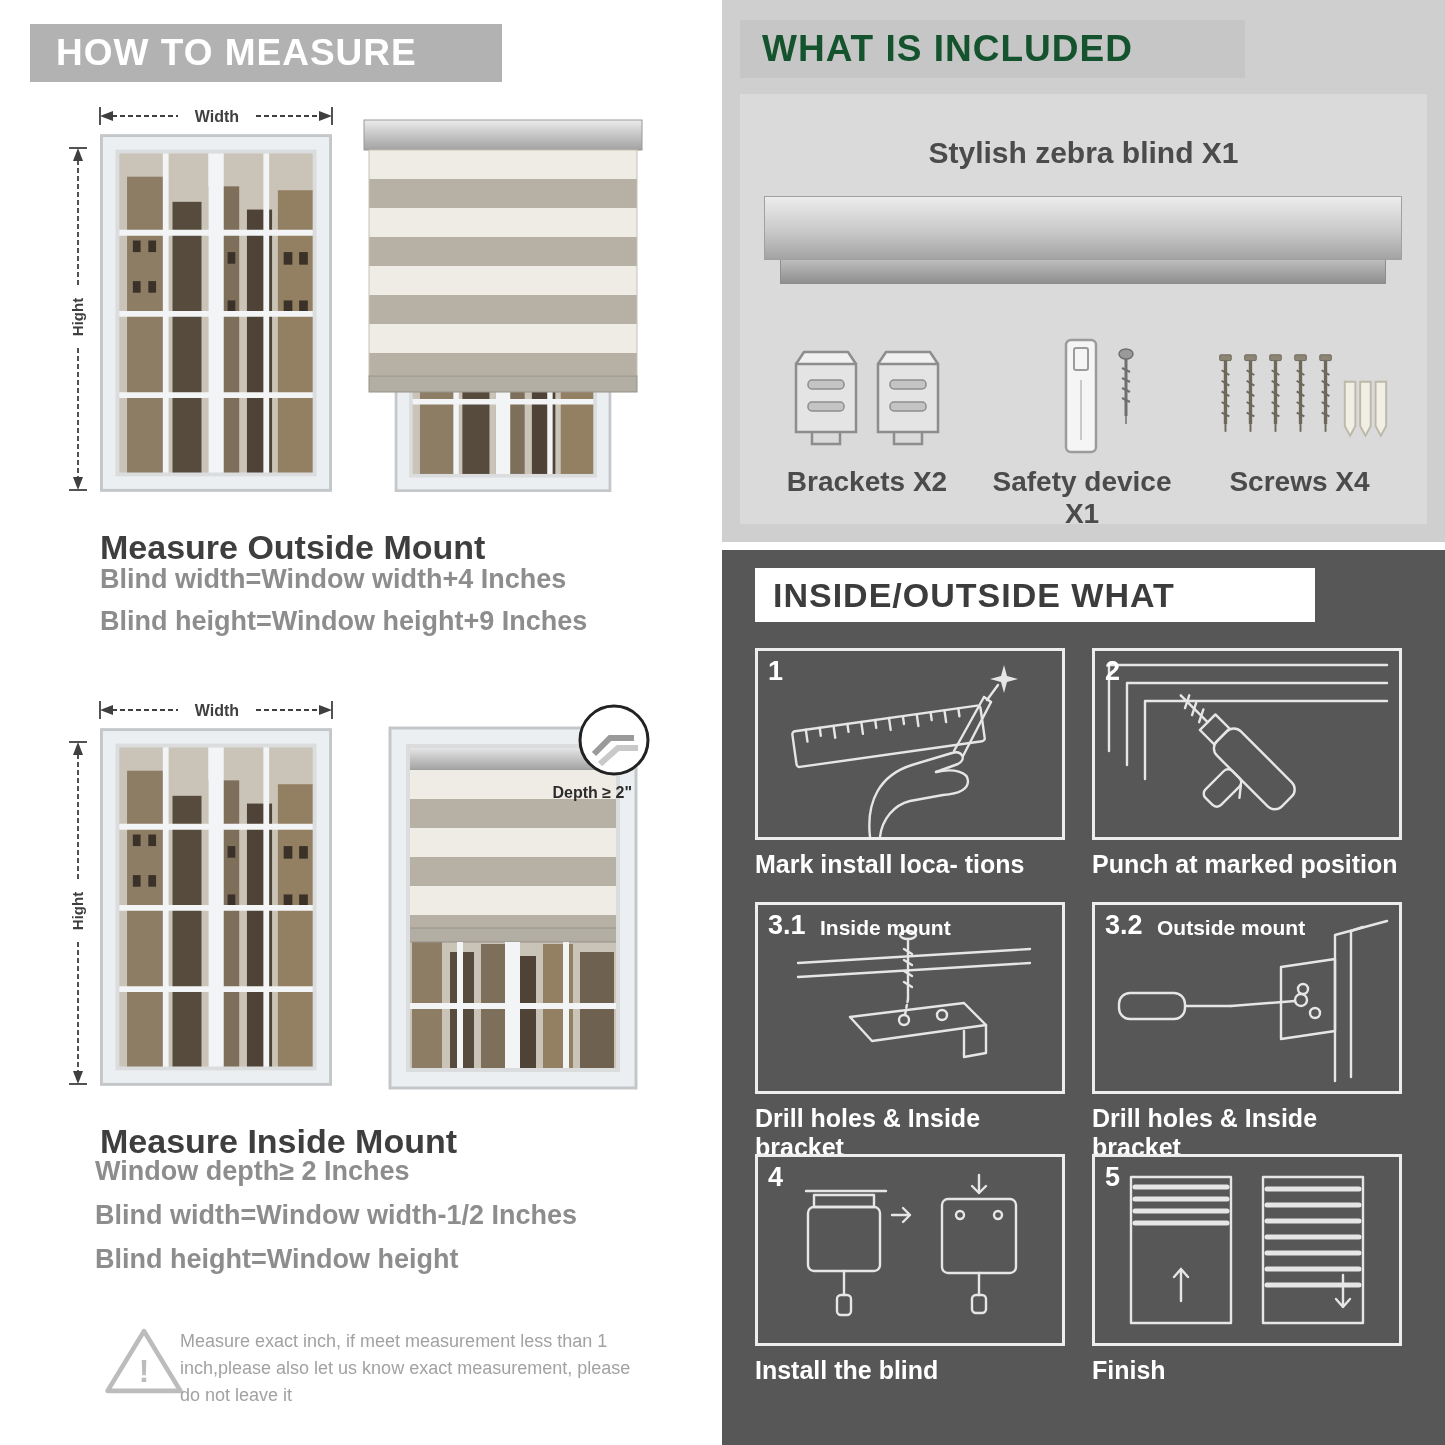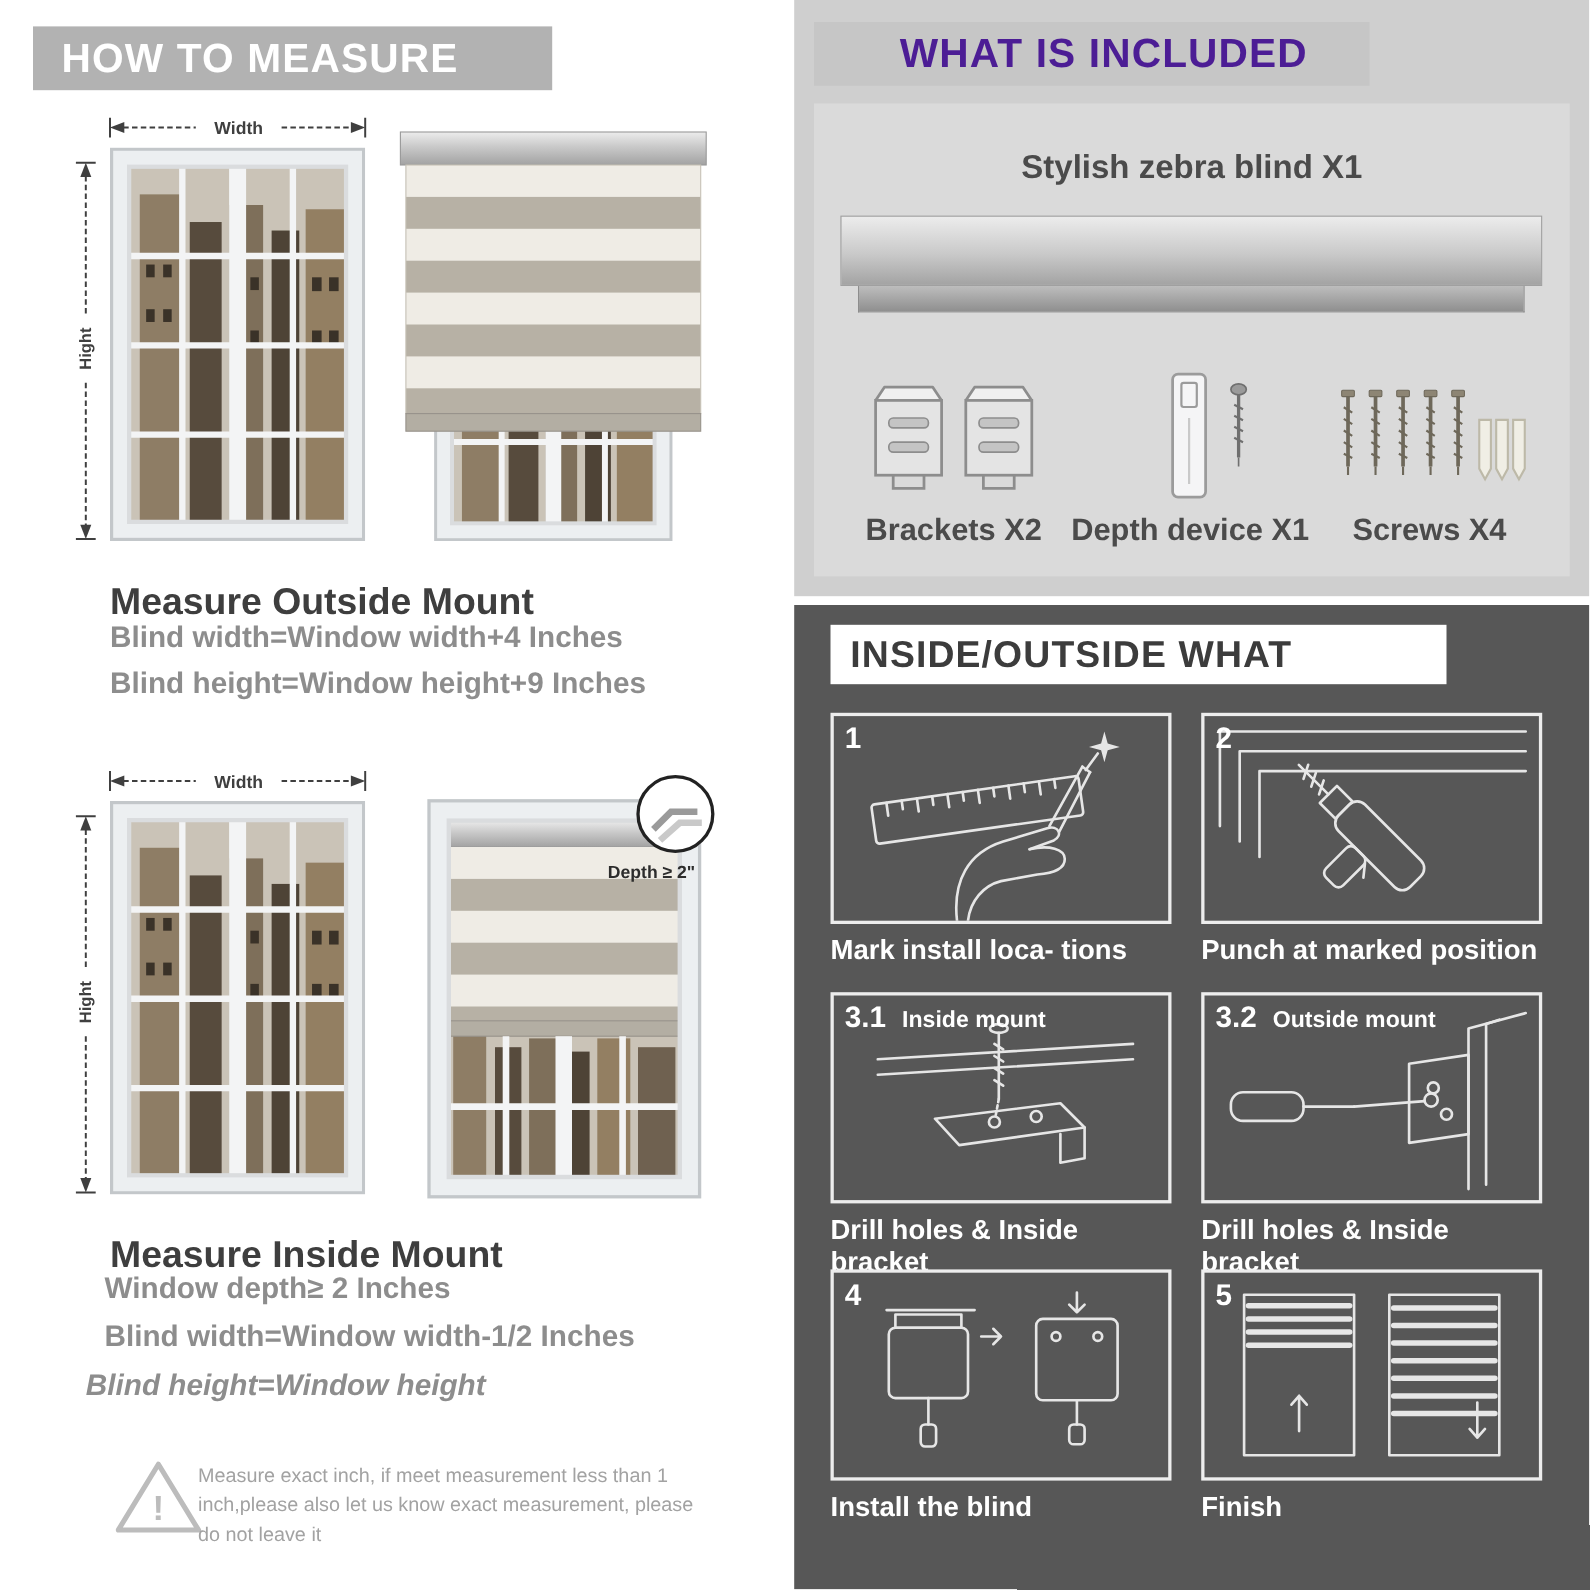--- a/index.html
+++ b/index.html
@@ -11,28 +11,28 @@
   .banner-left{left:30px;top:24px;width:472px;height:58px;background:#b2b2b2;color:#ffffff;
     font-size:37px;font-weight:bold;line-height:58px;padding-left:26px;box-sizing:border-box;letter-spacing:1px;}
   .h-measure{font-size:34px;font-weight:bold;color:#3e3e3e;margin-top:16px;}
   .rule{font-size:27px;font-weight:bold;color:#8d8d8d;white-space:nowrap;}
   #heading-outside{left:100px;top:512px;}
   #rule-o1{left:100px;top:564px;}
   #rule-o2{left:100px;top:606px;}
   #heading-inside{left:100px;top:1106px;}
   #rule-i1{left:95px;top:1156px;}
   #rule-i2{left:95px;top:1200px;}
-  #rule-i3{left:78px;top:1244px;font-style:italic;}
+  #rule-i3{left:95px;top:1244px;}
   .warning-text{left:180px;top:1328px;width:460px;font-size:18px;color:#a2a2a2;line-height:1.5;}
 
   
   .section-light{left:722px;top:0;width:723px;height:542px;background:#cfcfcf;}
   .inner-panel{left:740px;top:94px;width:687px;height:430px;background:#dadada;}
-  .banner-right{left:740px;top:20px;width:505px;height:58px;background:#c6c6c6;color:#4c1d95;
-    font-size:37px;font-weight:bold;line-height:58px;padding-left:22px;box-sizing:border-box;letter-spacing:1px;text-align:center;}
+  .banner-right{left:740px;top:20px;width:505px;height:58px;background:#c6c6c6;color:#14532d;
+    font-size:37px;font-weight:bold;line-height:58px;padding-left:22px;box-sizing:border-box;letter-spacing:1px;}
   .blind-label{left:740px;top:136px;width:687px;text-align:center;font-size:30px;font-weight:bold;color:#4b4b4b;}
   .cassette-top{left:764px;top:196px;width:638px;height:64px;
     background:linear-gradient(180deg,#ececec 0%,#c9c9c9 55%,#a3a3a3 100%);border:1px solid #a0a0a0;box-sizing:border-box;}
   .cassette-lip{left:780px;top:260px;width:606px;height:24px;
     background:linear-gradient(180deg,#bdbdbd,#8f8f8f);border:1px solid #8d8d8d;border-top:none;box-sizing:border-box;}
   .item-label{top:466px;font-size:28px;font-weight:bold;color:#4b4b4b;text-align:center;}
   #lbl-brackets{left:772px;width:190px;}
   #lbl-safety{left:972px;width:220px;}
   #lbl-screws{left:1202px;width:195px;}
 
@@ -270,21 +270,21 @@
         </g>
     </g>
     <g fill="#f0eee5" stroke="#bdb9a8" stroke-width="2">
       <path d="M138 34 h11 v46 l-5.5 10 l-5.5 -10 Z"></path>
       <path d="M154 34 h11 v46 l-5.5 10 l-5.5 -10 Z"></path>
       <path d="M170 34 h11 v46 l-5.5 10 l-5.5 -10 Z"></path>
     </g>
   </svg>
 
   <div class="abs item-label" id="lbl-brackets">Brackets X2</div>
-  <div class="abs item-label" id="lbl-safety">Depth device X1</div>
+  <div class="abs item-label" id="lbl-safety">Safety device X1</div>
   <div class="abs item-label" id="lbl-screws">Screws X4</div>
 
   <div class="abs section-dark"></div>
   <div class="abs banner-mount">INSIDE/OUTSIDE WHAT</div>
 
   <div class="step" id="step-1">
     <div class="panel">
       <div class="num">1</div>
       <svg class="art" viewBox="0 0 304 186">
         <g fill="none" stroke="#e6e6e6" stroke-width="2.4" stroke-linecap="round" stroke-linejoin="round">

